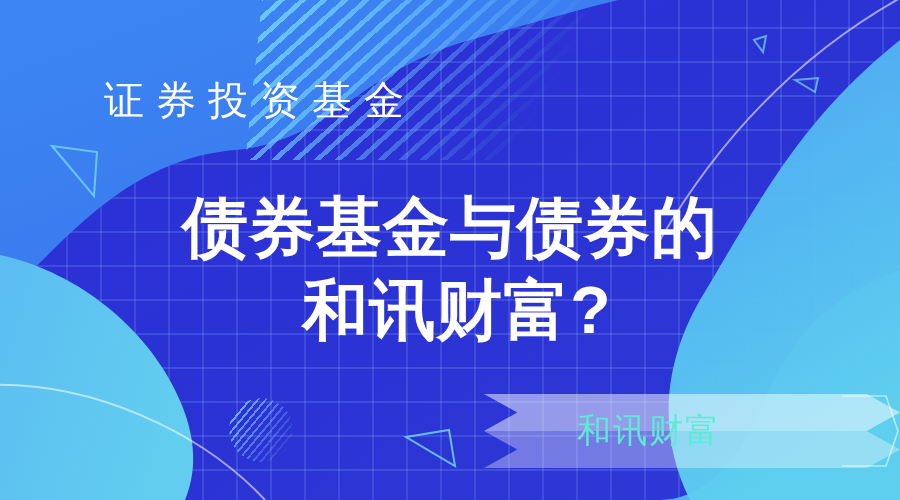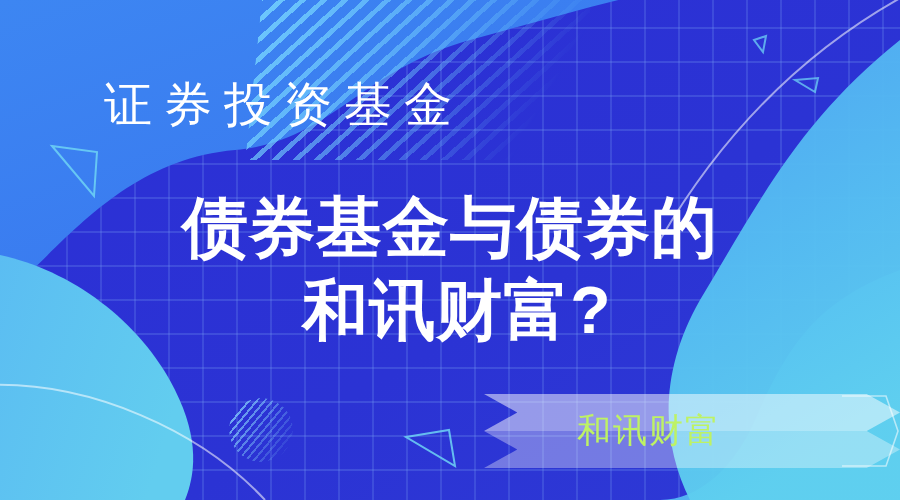--- a/index.html
+++ b/index.html
@@ -64,21 +64,21 @@
     );
     -webkit-mask-image: linear-gradient(120deg, rgba(0,0,0,1) 10%, rgba(0,0,0,0) 95%);
     mask-image: linear-gradient(120deg, rgba(0,0,0,1) 10%, rgba(0,0,0,0) 95%);
   }
 
   
   .subtitle {
     position: absolute;
     left: 104px;
     top: 76px;
-    font-size: 48px;
+    font-size: 40px;
     font-weight: 400;
     color: #ffffff;
     letter-spacing: 12px;
     line-height: 1.2;
     white-space: nowrap;
   }
 
   .title-block {
     position: absolute;
     left: 0;
@@ -133,21 +133,21 @@
     position: absolute;
     left: 0;
     top: 0;
     width: 330px;
     height: 74px;
     display: flex;
     align-items: center;
     justify-content: center;
     font-size: 34px;
     font-weight: 500;
-    color: #bef264;
+    color: #5eead4;
     letter-spacing: 2px;
     white-space: nowrap;
   }
 </style>
 </head>
 <body>
 
 <div id="banner">
 
   <div class="layer bg-base"></div>

